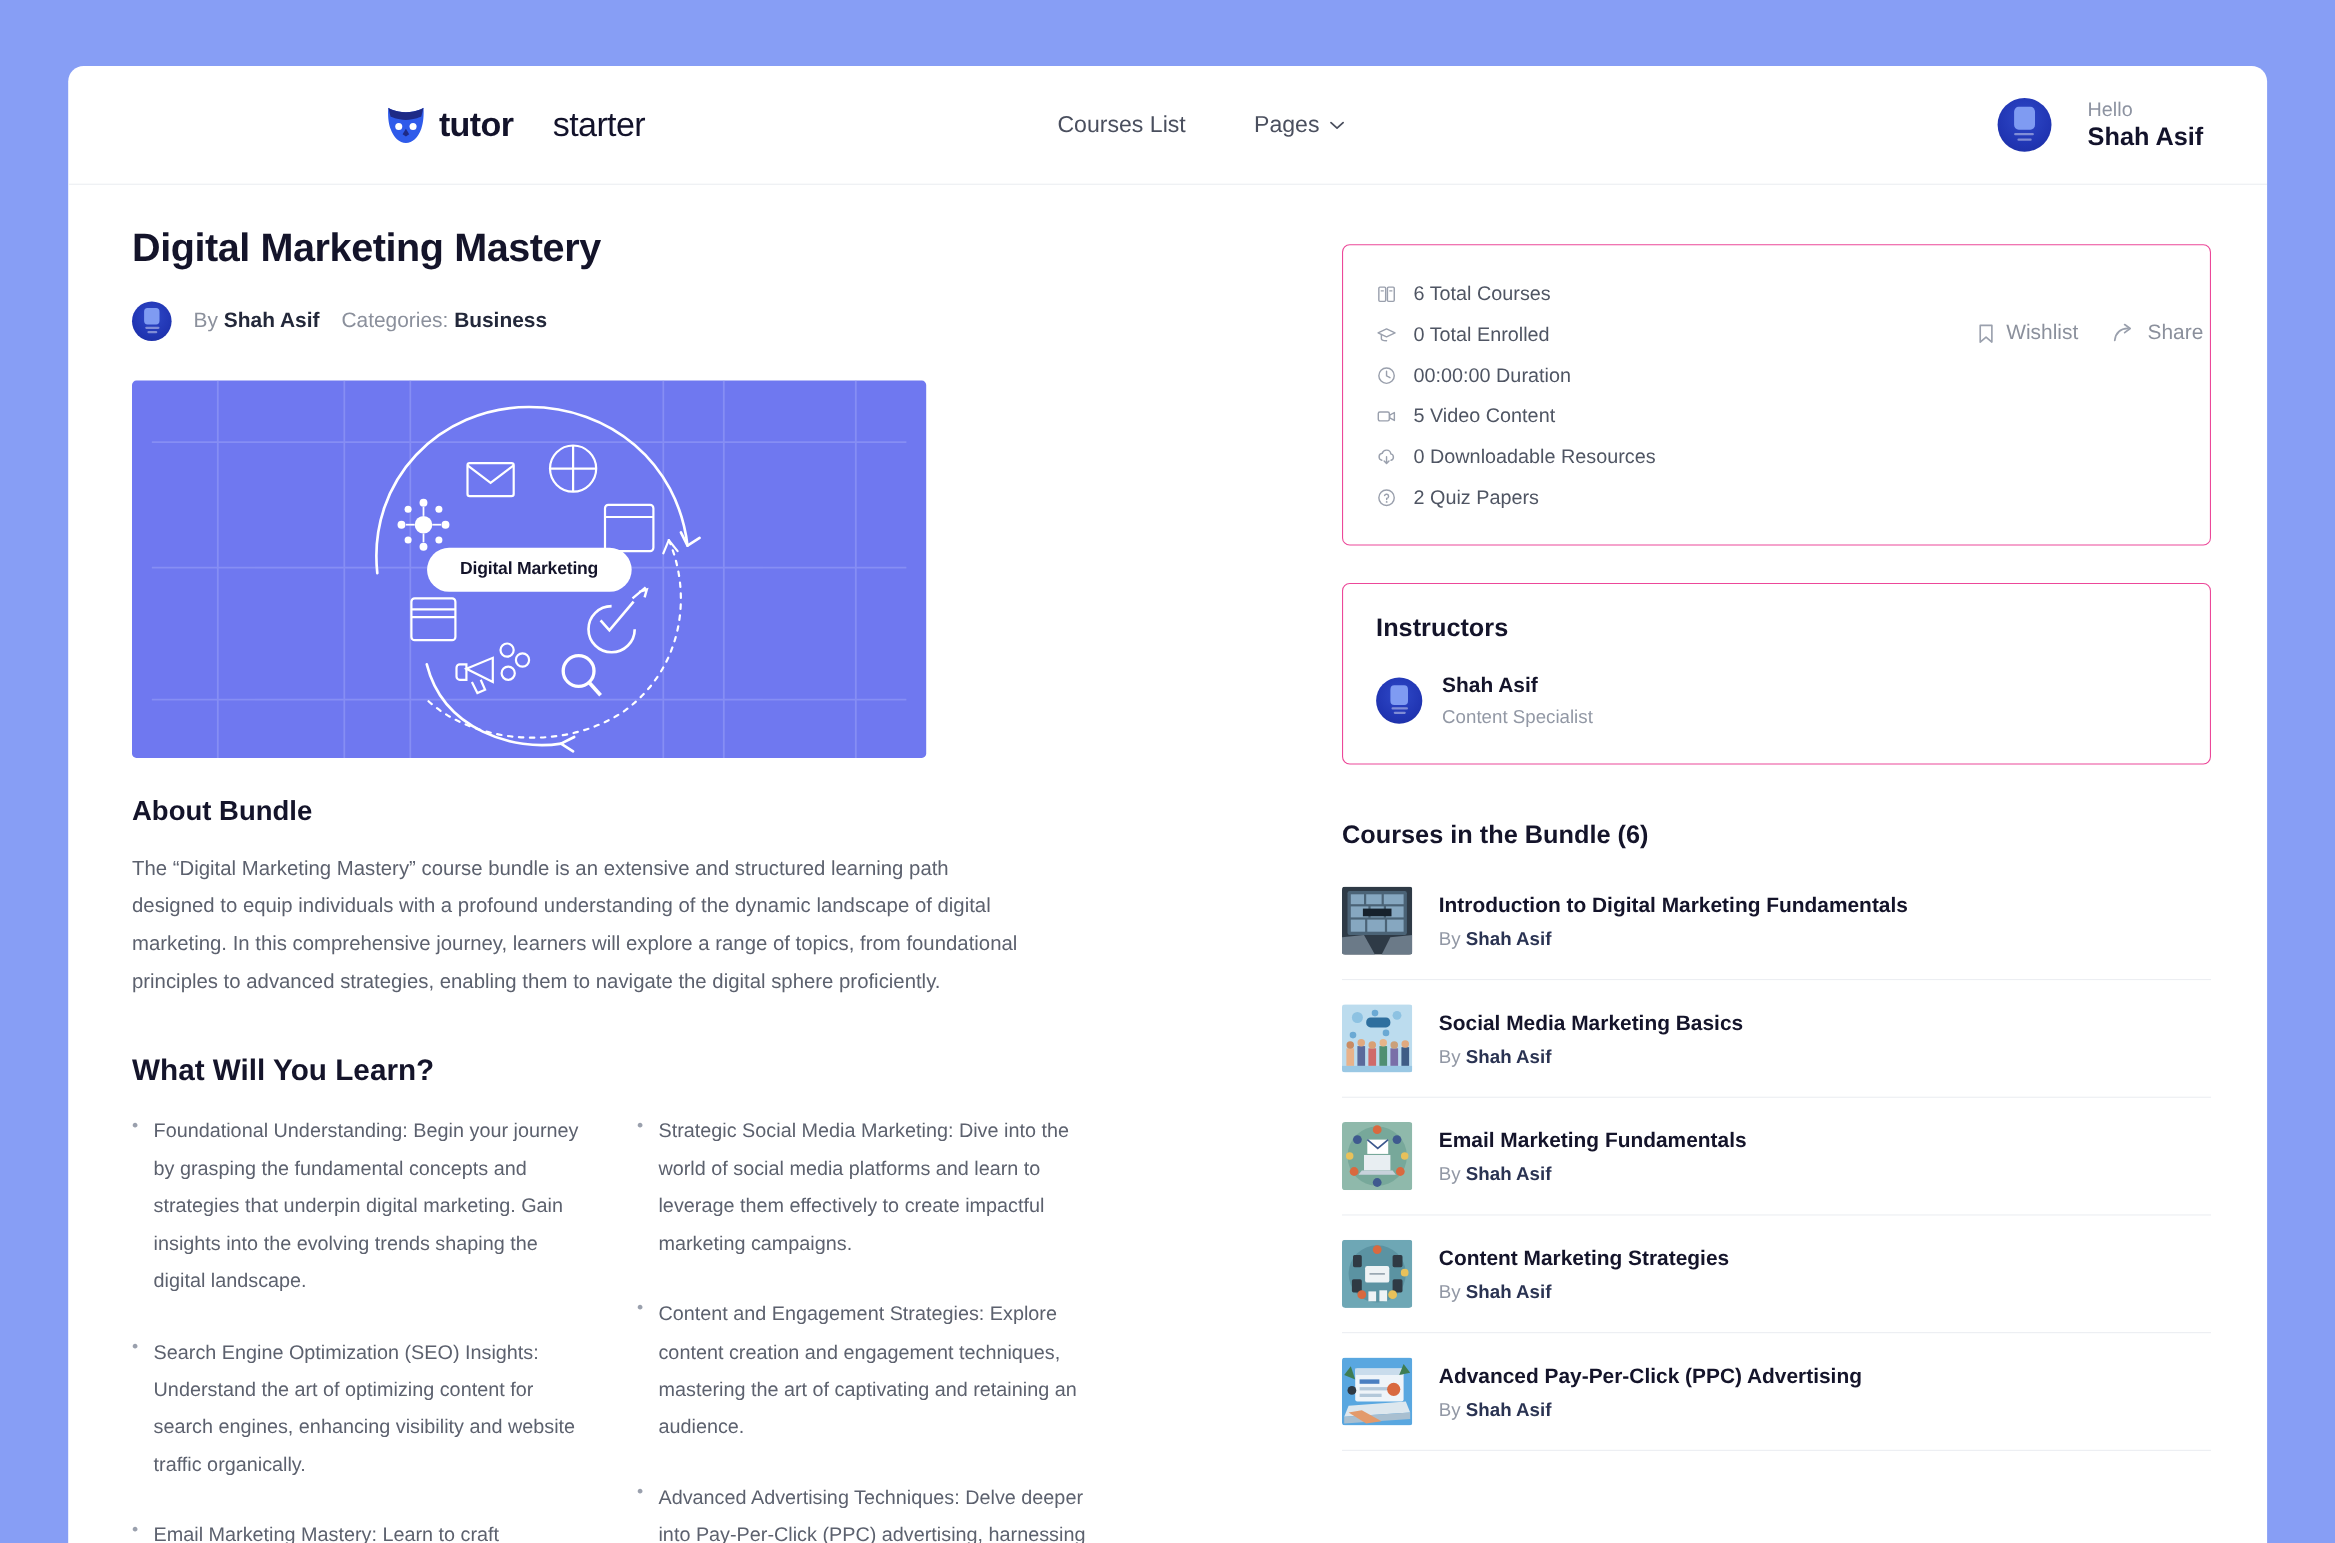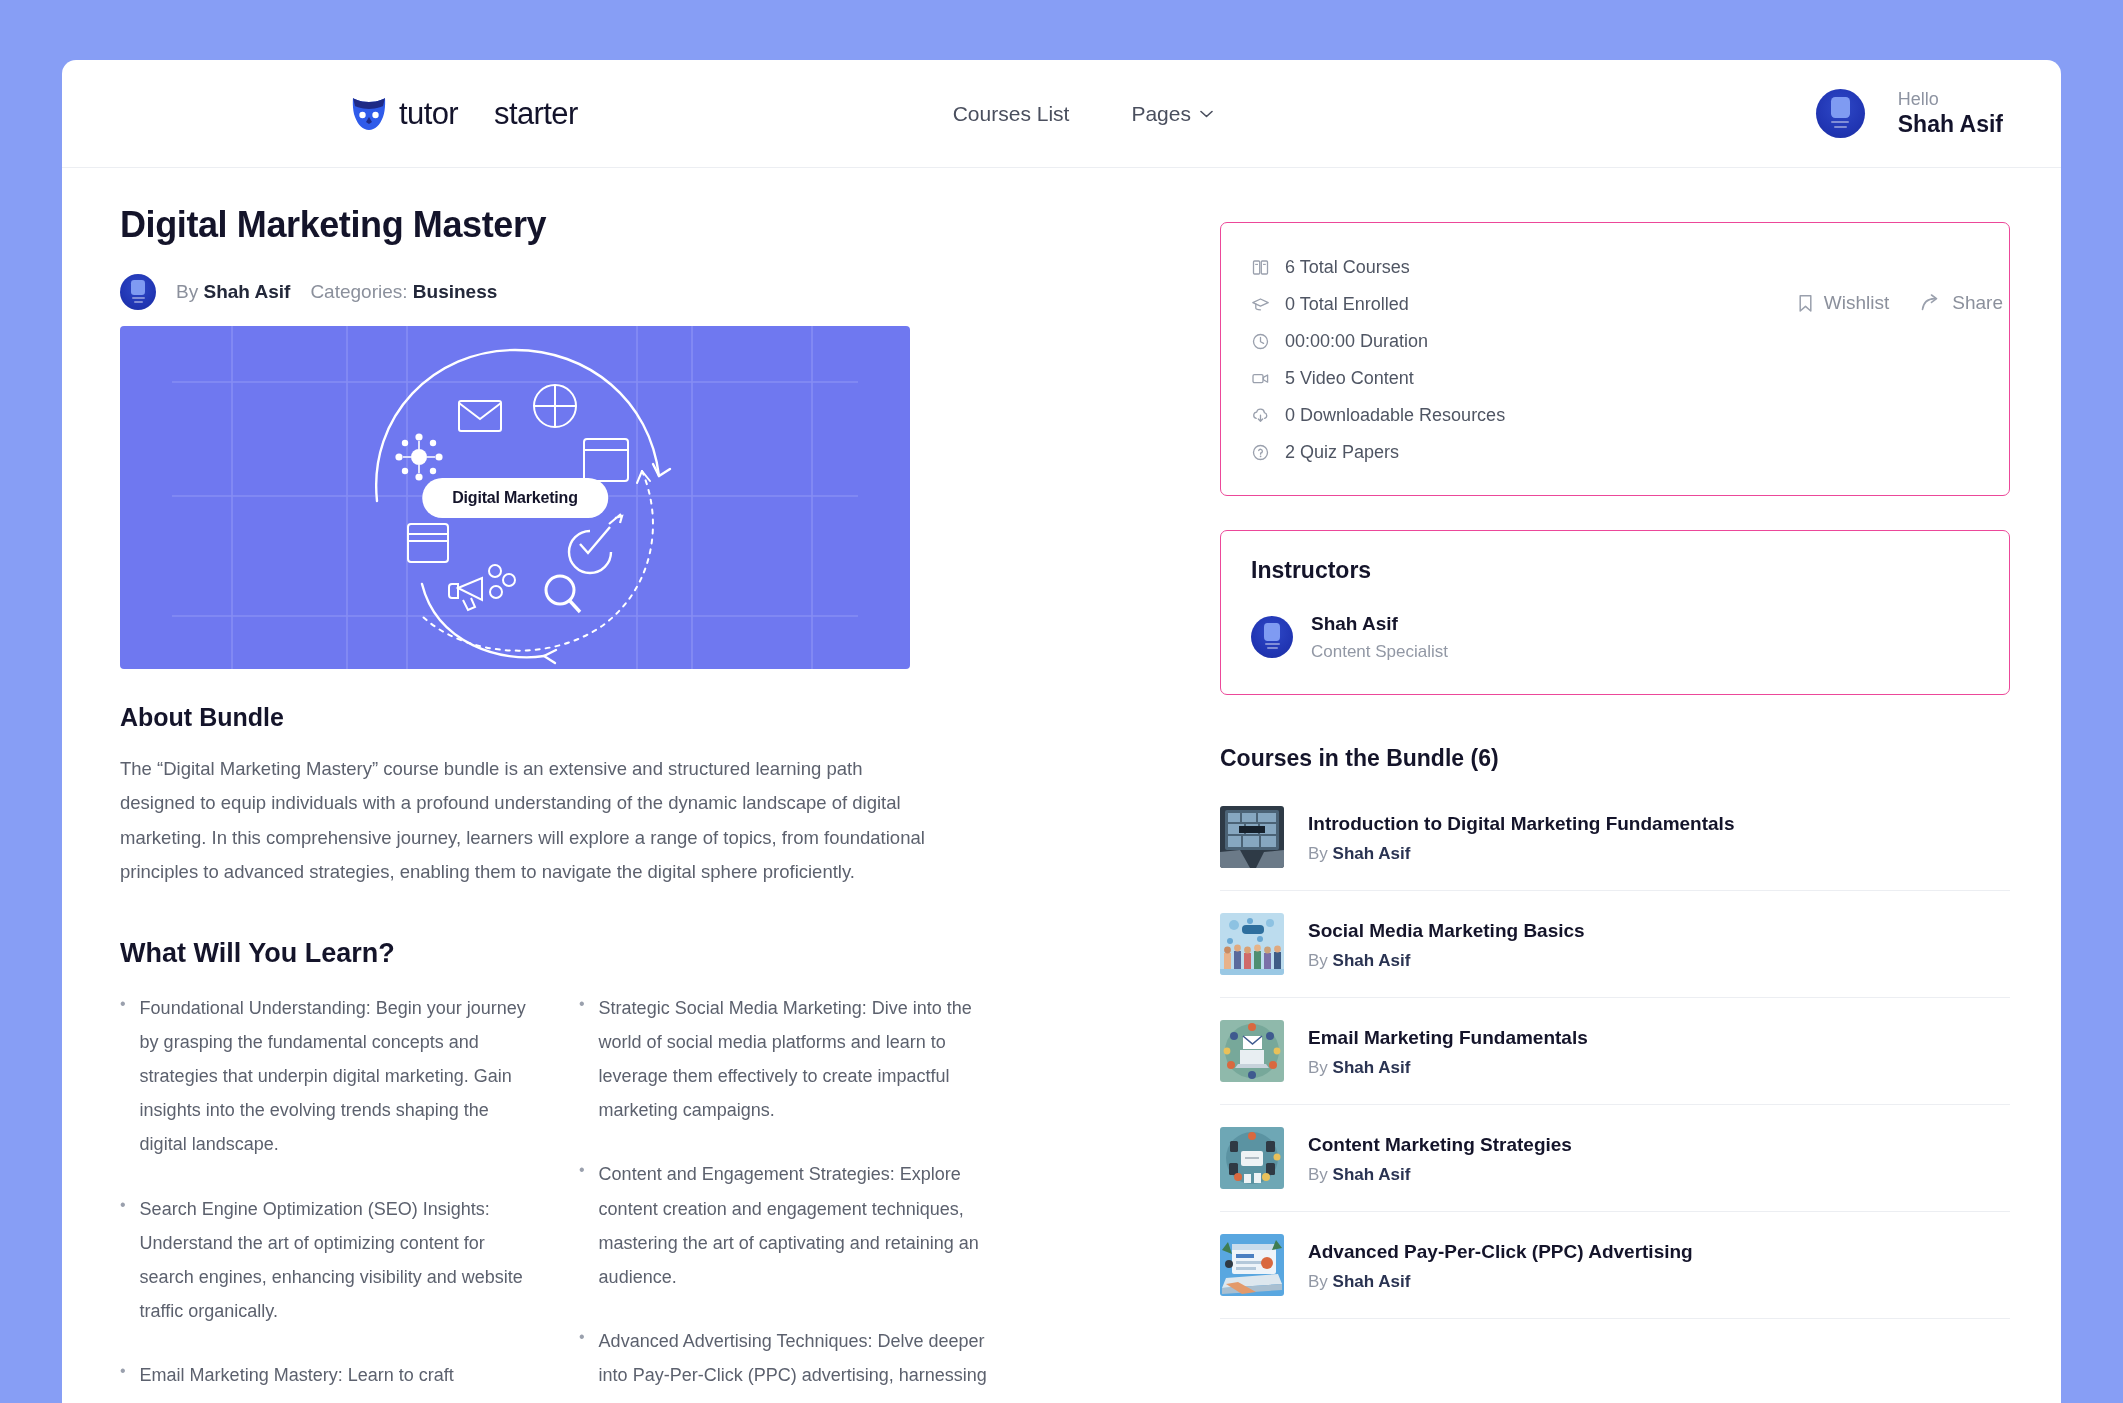--- a/index.html
+++ b/index.html
@@ -17,21 +17,21 @@
   }
 
   
   .site-header {
     height: 108px; border-bottom: 1px solid #eceef2;
     display: flex; align-items: center; padding: 0 58px;
   }
   .brand { display: flex; align-items: center; gap: 11px; margin-left: 230px; }
   .owl-mark { width: 38px; height: 34px; display: block; }
   .brand-text { font-size: 31px; letter-spacing: -0.6px; color: #13132b; white-space: nowrap; }
-  .brand-text b { font-weight: 400; }
+  .brand-text b { font-weight: 700; }
   .brand-text span { font-weight: 400; margin-left: 28px; }
 
   .main-nav { display: flex; align-items: center; gap: 62px; margin-left: 375px; }
   .nav-link {
     font-size: 21px; color: #4a4f5e; display: flex; align-items: center; gap: 9px;
     cursor: pointer; white-space: nowrap;
   }
   .chev { width: 13px; height: 8px; display: block; }
 
   .user-box { display: flex; align-items: center; gap: 33px; margin-left: auto; }
@@ -63,21 +63,21 @@
   .avatar-32 .avatar-line.s2 { width: 9px; }
   .meta-txt { font-size: 19px; color: #8b909c; }
   .meta-txt b { color: #23283a; font-weight: 700; }
 
   .actions { position: absolute; right: 58px; top: 232px; display: flex; gap: 32px; align-items: center; }
   .action-btn { display: flex; align-items: center; gap: 10px; font-size: 19px; color: #8b909c; cursor: pointer; }
   .action-btn svg { display: block; }
 
   
   .hero {
-    margin-top: 16px; width: 790px; height: 343px; border-radius: 4px;
+    margin-top: 36px; width: 722px; height: 343px; border-radius: 4px;
     background: #6f78f0; position: relative; overflow: hidden;
   }
   .hero svg { position: absolute; inset: 0; width: 100%; height: 100%; }
   .hero-pill {
     position: absolute; left: 50%; top: 50%; transform: translate(-50%,-50%);
     background: #fff; border-radius: 40px; padding: 11px 30px;
     font-size: 16px; font-weight: 700; color: #14142a; white-space: nowrap;
     letter-spacing: -0.2px;
   }
 

